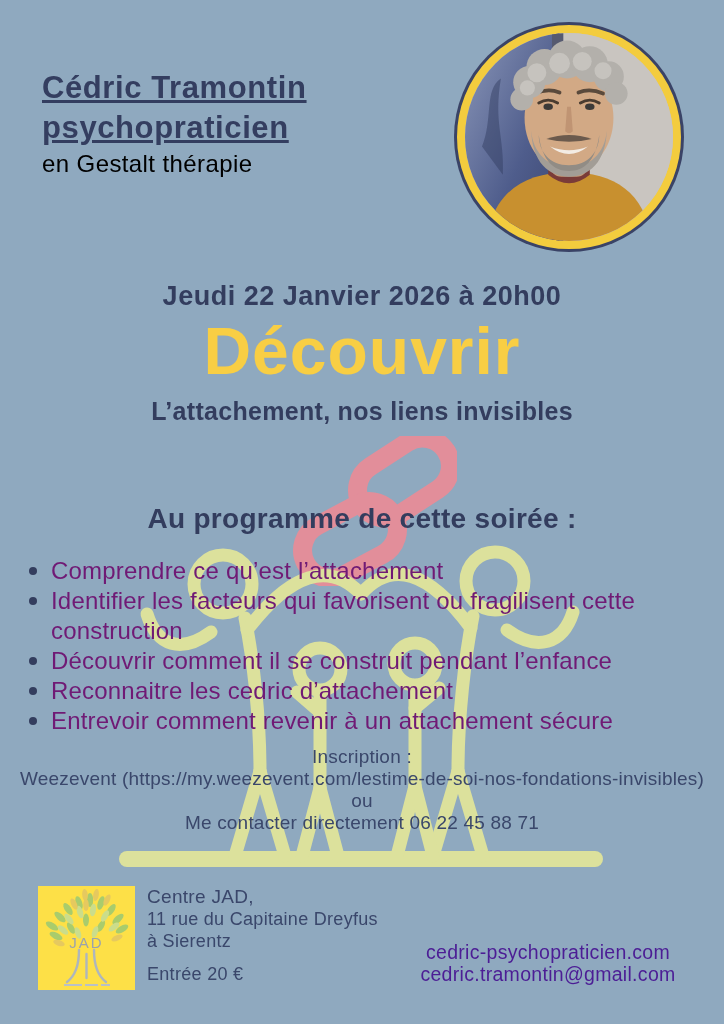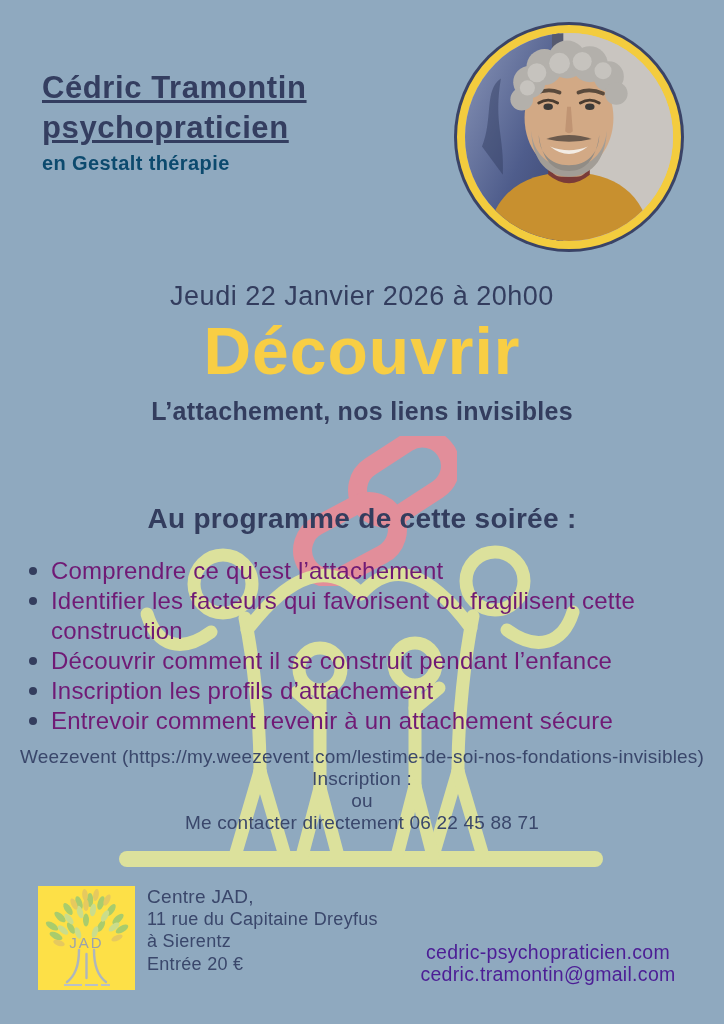--- a/index.html
+++ b/index.html
@@ -11,34 +11,34 @@
     background:#8fa9bf;
     font-family:"Liberation Sans", sans-serif;
     color:#333d5e;
     overflow:hidden;
   }
   
   .presenter { position:absolute; left:42px; top:68px; z-index:3; }
   .presenter-name, .presenter-title {
     font-size:31px; font-weight:600; letter-spacing:0.6px; line-height:40px; color:#343e60;text-decoration:underline;
   }
-  .presenter-subtitle { font-size:20px; font-weight:700; letter-spacing:0.4px; line-height:31px; color:#0c4a6e; }
+  .presenter-subtitle { font-size:24px; font-weight:400; letter-spacing:0.4px; line-height:31px; color:#000000; }
   
   .portrait {
     position:absolute; left:457px; top:25px; width:224px; height:224px;
     border-radius:50%;
     border:8px solid #f3cc3e;
     box-shadow:0 0 0 3px #3a4366;
     overflow:hidden; z-index:3; background:#c7c3be;
   }
   .portrait svg { display:block; width:100%; height:100%; }
   
   .datetime {
     position:absolute; top:281px; left:0; width:100%; text-align:center;
-    font-size:27px; font-weight:400; letter-spacing:0.5px; color:#333d5e; z-index:3;
+    font-size:27px; font-weight:700; letter-spacing:0.5px; color:#333d5e; z-index:3;
   }
   .title {
     position:absolute; top:313px; left:0; width:100%; text-align:center;
     font-size:66px; font-weight:800; letter-spacing:1px; color:#f8ce44; z-index:3;
   }
   .subtitle {
     position:absolute; top:397px; left:0; width:100%; text-align:center;
     font-size:25px; font-weight:700; letter-spacing:0.3px; color:#333d5e; z-index:3;
   }
   
@@ -67,21 +67,21 @@
   .venue-logo {
     position:absolute; left:38px; top:886px; width:97px; height:104px;
     background:#fde047; z-index:3;
   }
   .venue-logo svg { display:block; width:100%; height:100%; }
   .venue-info {
     position:absolute; left:147px; top:886px; z-index:3;
     font-size:18px; line-height:22px; color:#3a476b; letter-spacing:0.3px;
   }
   .venue-name { font-size:19px; }
-  .venue-fee { margin-top:1px; }
+  .venue-fee { margin-top:11px; }
   .contact {
     position:absolute; left:398px; top:941px; width:300px; z-index:3;
     text-align:center; font-size:19.5px; line-height:22px; color:#4c1d95; letter-spacing:0.3px;
   }
 </style>
 </head>
 <body>
 
 <div class="poster">
 
@@ -189,27 +189,27 @@
       <path d="M320 260 L338 330"></path>
       <path d="M320 182 L344 162"></path>
     </g>
   </svg>
 
   <div class="program-heading">Au programme de cette soirée :</div>
   <ul class="program-list">
     <li>Comprendre ce qu’est l’attachement</li>
     <li>Identifier les facteurs qui favorisent ou fragilisent cette construction</li>
     <li>Découvrir comment il se construit pendant l’enfance</li>
-    <li>Inscription les profils d’attachement</li>
+    <li>Reconnaitre les cedric d’attachement</li>
     <li>Entrevoir comment revenir à un attachement sécure</li>
   </ul>
 
   <div class="registration">
+    <div>Inscription :</div>
     <div>Weezevent (https://my.weezevent.com/lestime-de-soi-nos-fondations-invisibles)</div>
-    <div>Inscription :</div>
     <div>ou</div>
     <div>Me contacter directement 06 22 45 88 71</div>
   </div>
 
   <div class="venue-logo">
     <svg viewBox="0 0 97 104">
       <g>
 
         <g fill="#a9cc6c">
           <ellipse cx="18" cy="50" rx="3.2" ry="7" transform="rotate(-64 18 50)"></ellipse>

